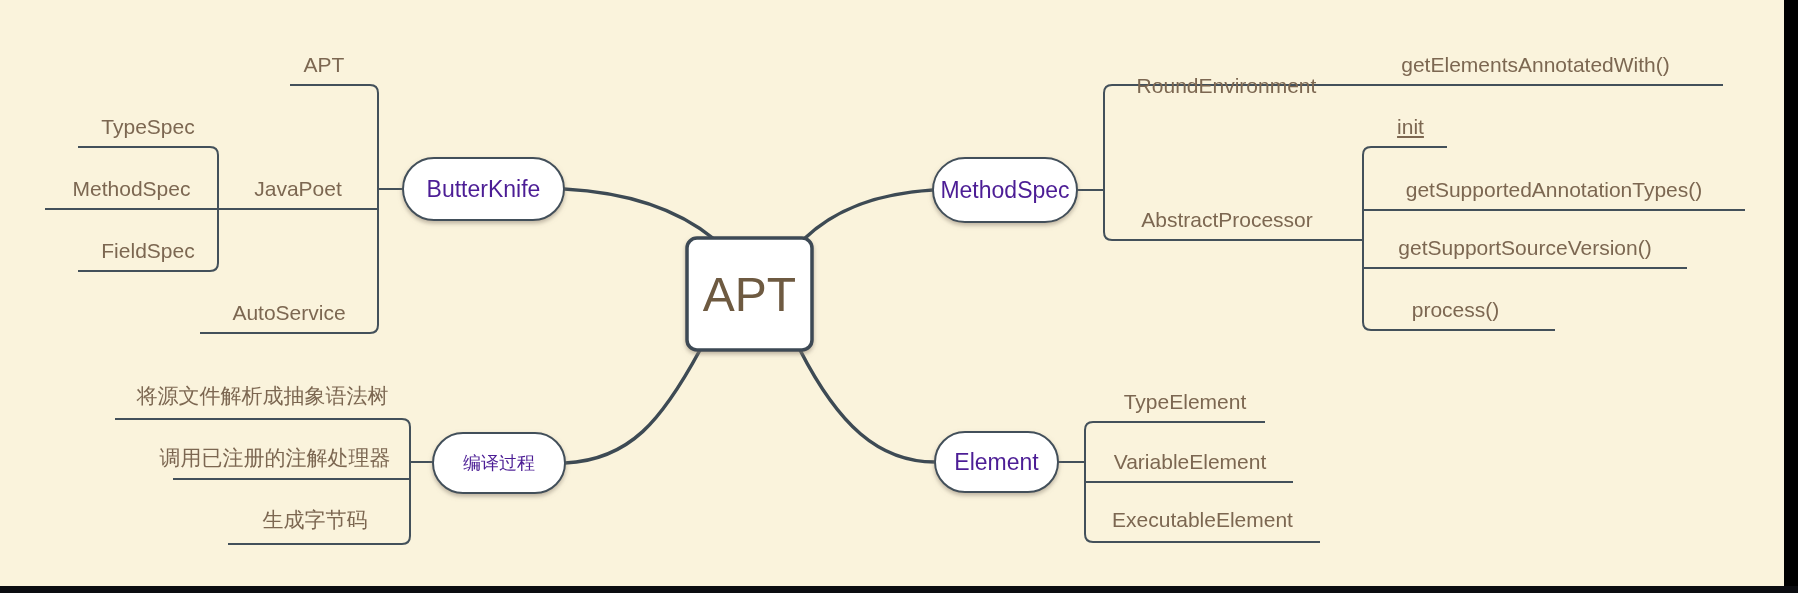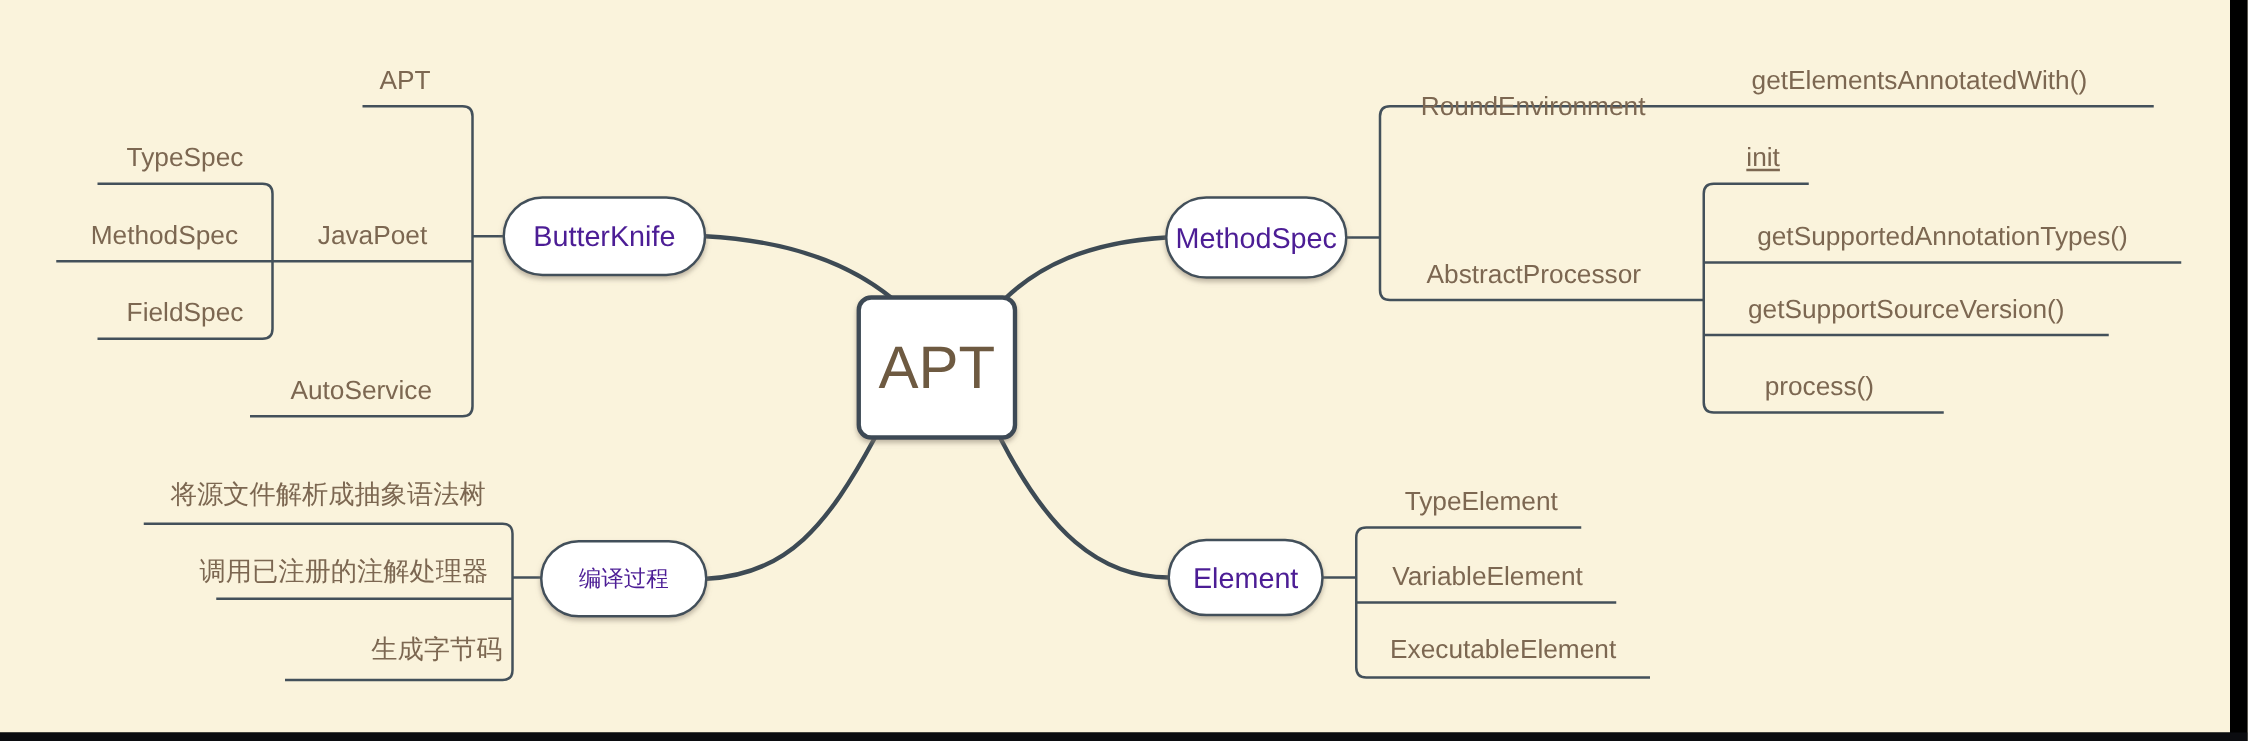--- a/index.html
+++ b/index.html
@@ -106,21 +106,21 @@
   <div class="lbl" style="left:1348px;top:51px;width:375px;">getElementsAnnotatedWith()</div>
   <div class="lbl" style="left:1105px;top:206px;width:244px;">AbstractProcessor</div>
   <div class="lbl" style="left:1363px;top:113px;width:95px;text-decoration:underline;">init</div>
   <div class="lbl" style="left:1363px;top:176px;width:382px;">getSupportedAnnotationTypes()</div>
   <div class="lbl" style="left:1363px;top:234px;width:324px;">getSupportSourceVersion()</div>
   <div class="lbl" style="left:1363px;top:296px;width:185px;">process()</div>
 
   <div class="pill-lbl" style="left:433px;top:433px;width:132px;height:60px;font-size:18px;">编译过程</div>
   <div class="lbl" style="left:115px;top:382px;width:295px;">将源文件解析成抽象语法树</div>
   <div class="lbl" style="left:150px;top:444px;width:250px;">调用已注册的注解处理器</div>
-  <div class="lbl" style="left:228px;top:506px;width:174px;text-align:right;">生成字节码</div>
+  <div class="lbl" style="left:228px;top:506px;width:174px;">生成字节码</div>
 
   <div class="pill-lbl" style="left:935px;top:432px;width:123px;height:60px;text-align:right;">Element</div>
   <div class="lbl" style="left:1085px;top:388px;width:200px;">TypeElement</div>
   <div class="lbl" style="left:1085px;top:448px;width:210px;">VariableElement</div>
   <div class="lbl" style="left:1085px;top:506px;width:235px;">ExecutableElement</div>
 
 </div>
 
 <div class="edge-right"></div>
 <div class="edge-bottom"></div>

